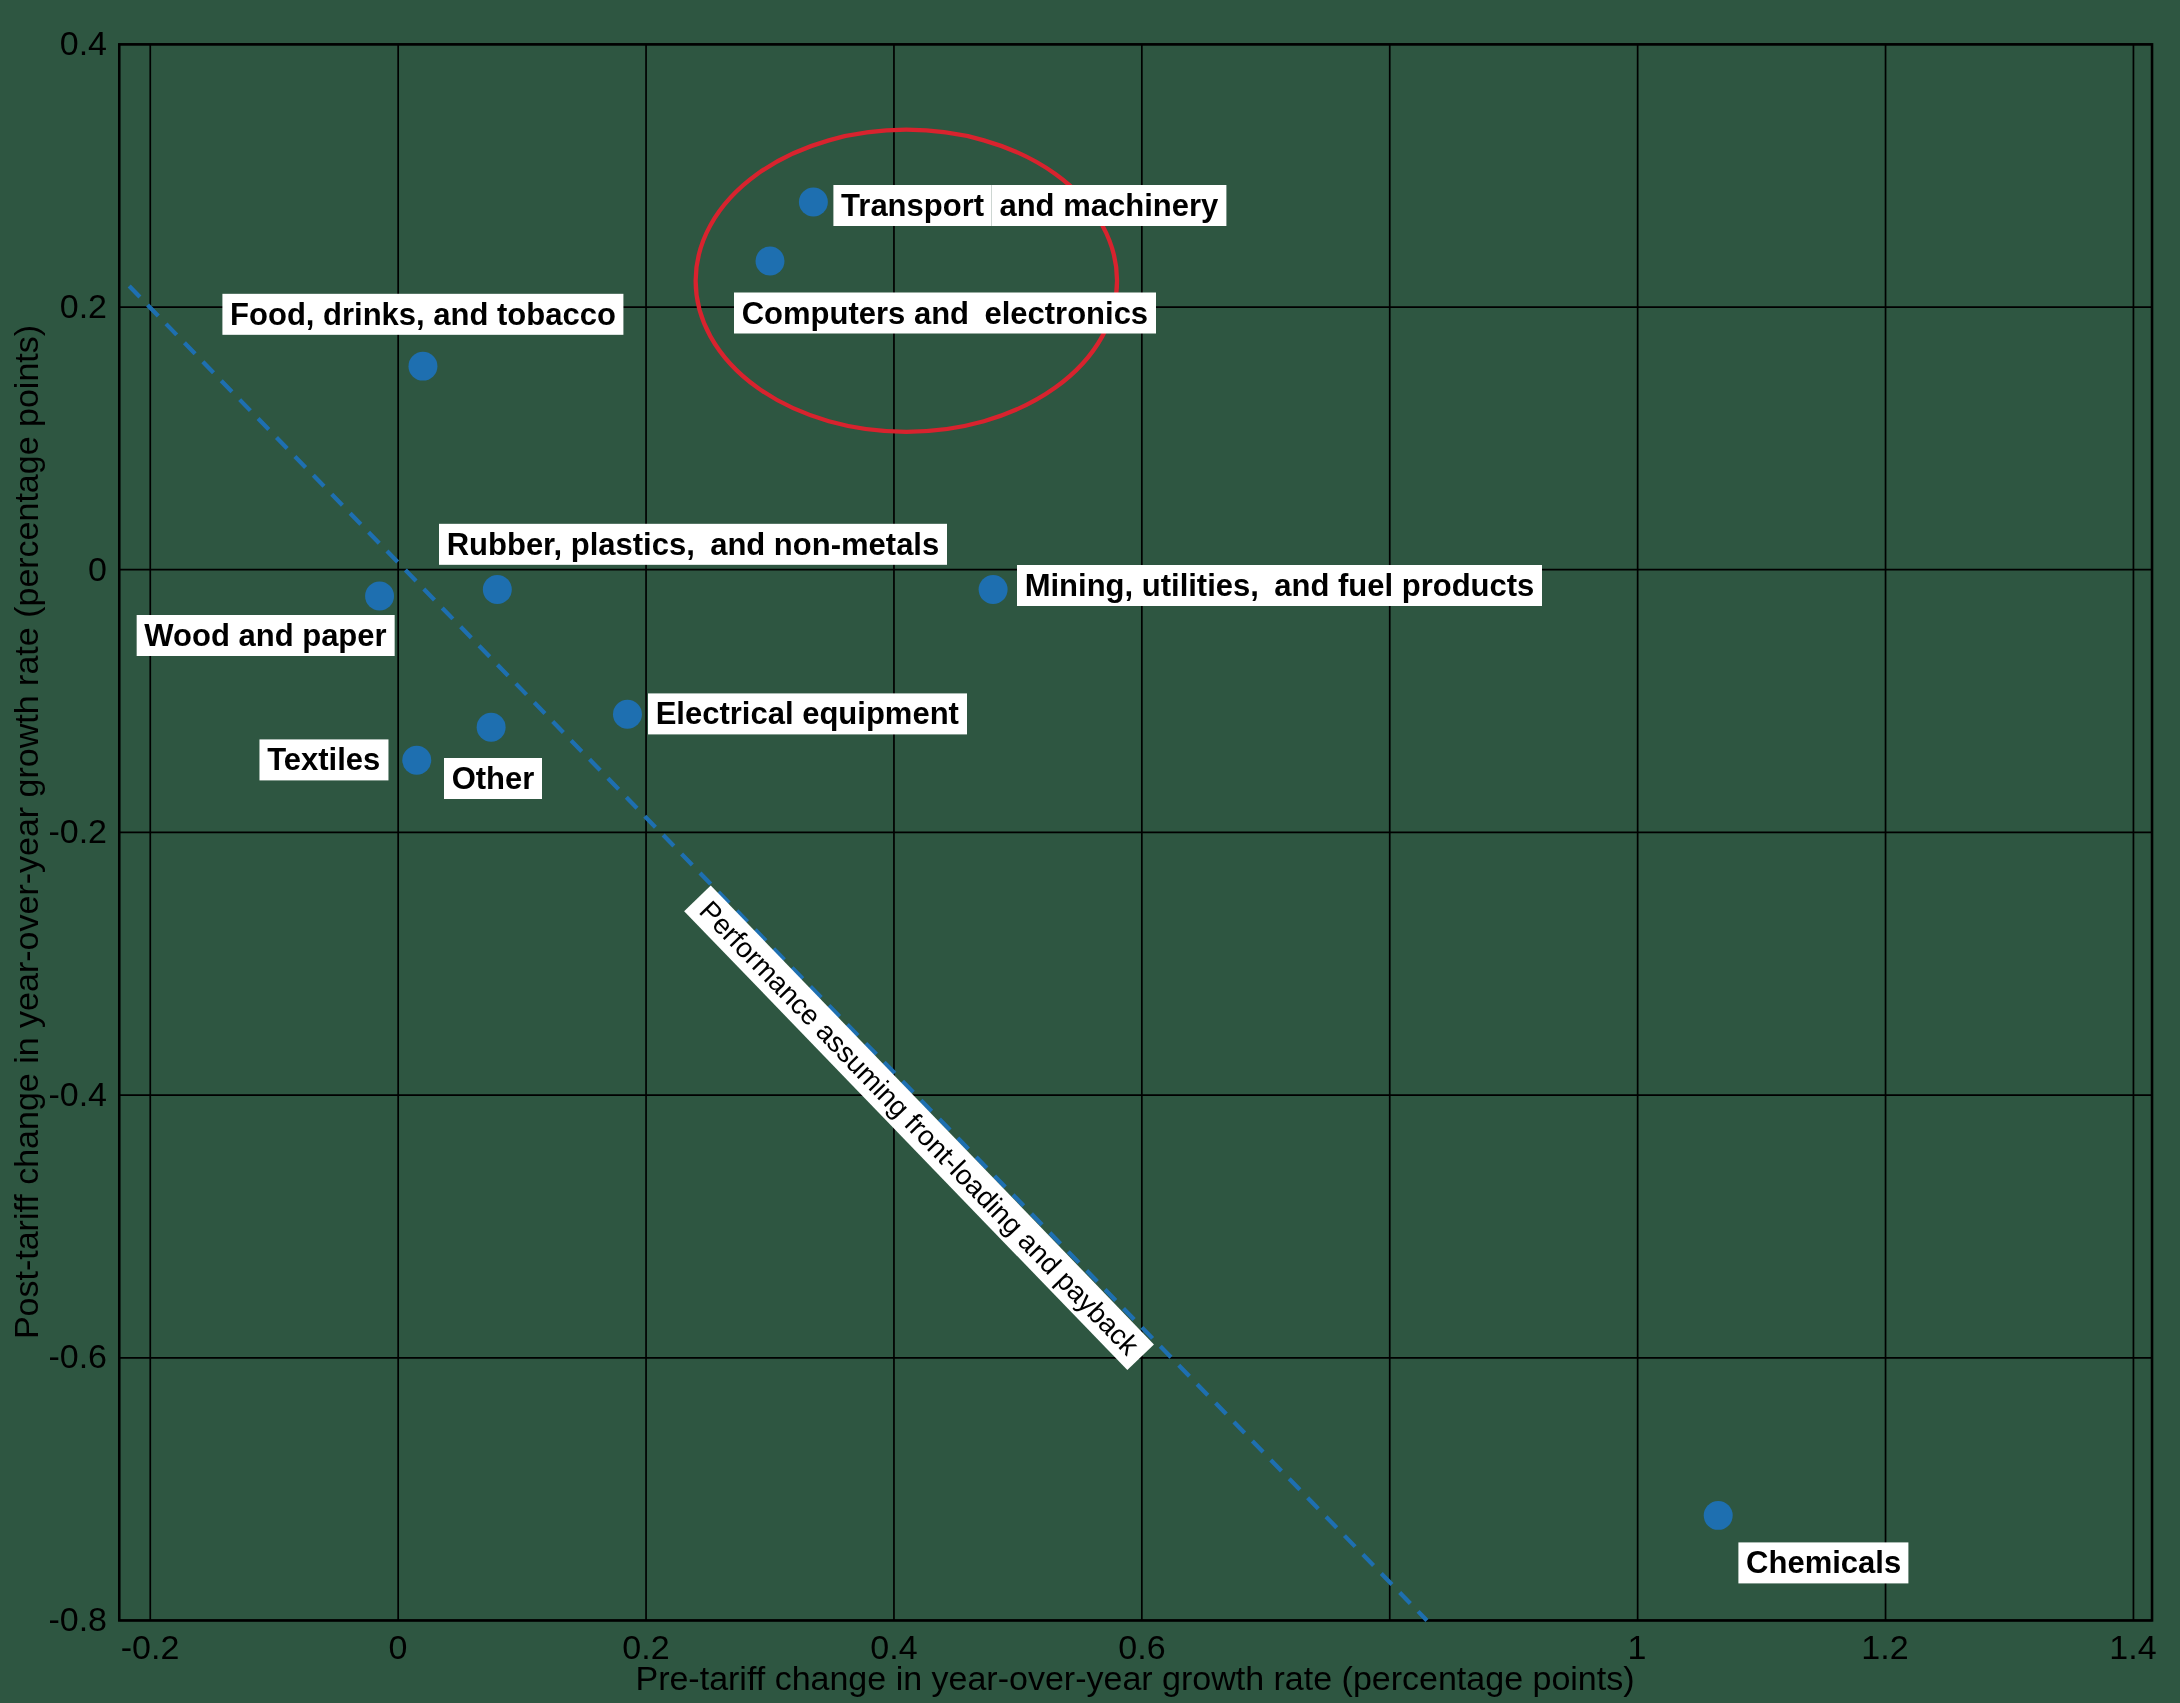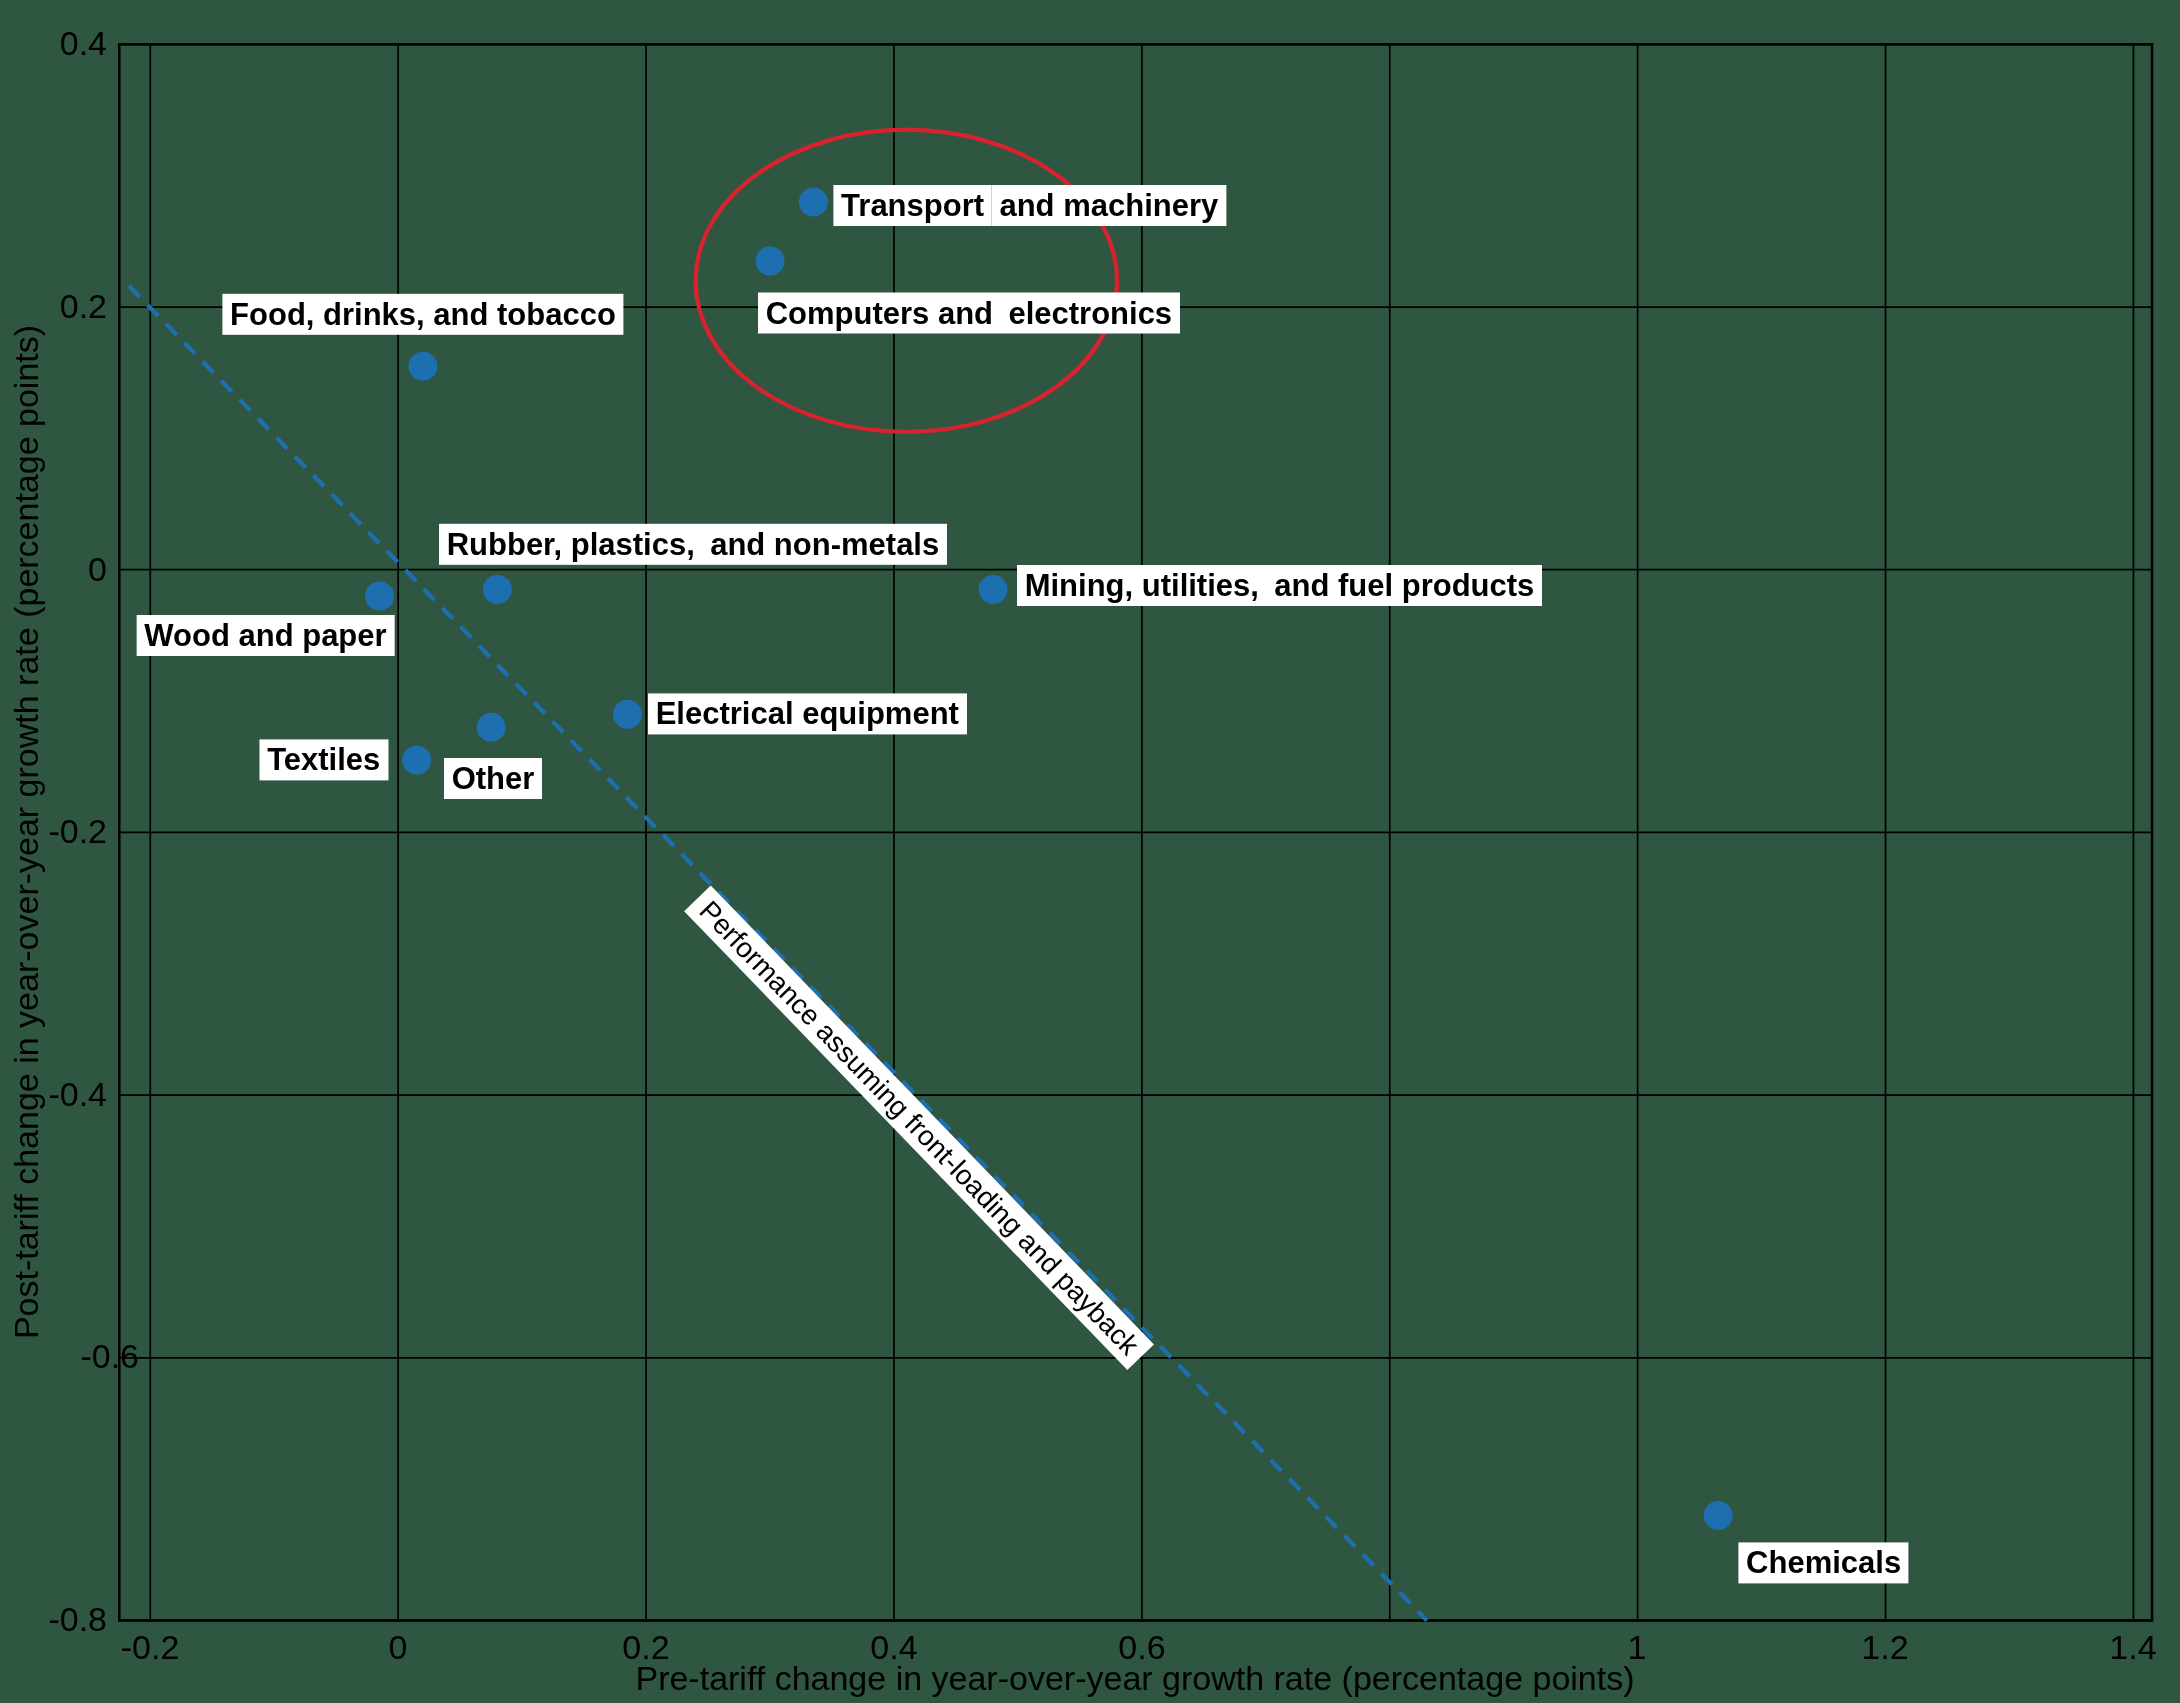--- a/index.html
+++ b/index.html
@@ -62,21 +62,21 @@
       <circle cx="736.5" cy="838.2499999999999" r="17" fill="#1e6fb0"></circle>
       <circle cx="576.4634146341463" cy="853.6666666666666" r="17" fill="#1e6fb0"></circle>
       <circle cx="489.17073170731703" cy="892.2083333333333" r="17" fill="#1e6fb0"></circle>
       <circle cx="2016.792682926829" cy="1778.6666666666665" r="17" fill="#1e6fb0"></circle>
     </svg>
   <div id="labels-layer">
       <div class="pt-label" style="left: 813px; top: 202px; transform: translate(0%, 0%) translate(20.4px, -17px);">
         <span>Transport</span>
         <span>and machinery</span>
       </div>
-      <div class="pt-label" style="left: 770px; top: 261px; transform: translate(0%, 0%) translate(-36px, 31.5px); margin-left: 24px;">
+      <div class="pt-label" style="left: 770px; top: 261px; transform: translate(0%, 0%) translate(-36px, 31.5px);">
         <span>Computers and</span>
         <span>electronics</span>
       </div>
       <div class="pt-label" style="left: 423px; top: 366px; transform: translate(-50%, -100%) translate(0px, -31px); align-items: center;">
         <span>Food, drinks, and tobacco</span>
       </div>
       <div class="pt-label" style="left: 497px; top: 589px; transform: translate(0%, -100%) translate(-58px, -24px);">
         <span>Rubber, plastics,</span>
         <span>and non-metals</span>
       </div>
@@ -107,19 +107,19 @@
       <div class="tick xtick" style="left: 1142px; top: 1630px;">0.6</div>
       <div class="tick xtick" style="left: 1390px; top: 1700px;">0.8</div>
       <div class="tick xtick" style="left: 1637px; top: 1630px;">1</div>
       <div class="tick xtick" style="left: 1885px; top: 1630px;">1.2</div>
       <div class="tick xtick" style="left: 2133px; top: 1630px;">1.4</div>
       <div class="tick ytick" style="left: 107px; top: 44px;">0.4</div>
       <div class="tick ytick" style="left: 107px; top: 307px;">0.2</div>
       <div class="tick ytick" style="left: 107px; top: 570px;">0</div>
       <div class="tick ytick" style="left: 107px; top: 832px;">-0.2</div>
       <div class="tick ytick" style="left: 107px; top: 1095px;">-0.4</div>
-      <div class="tick ytick" style="left: 107px; top: 1357px; margin-left: 32px;">-0.6</div>
+      <div class="tick ytick" style="left: 107px; top: 1357px;">-0.6</div>
       <div class="tick ytick" style="left: 107px; top: 1620px;">-0.8</div>
     </div>
   <div id="x-title" class="axis-title">Pre-tariff change in year-over-year growth rate (percentage points)</div>
   <div id="y-title" class="axis-title">Post-tariff change in year-over-year growth rate (percentage points)</div>
 </div>
 
 
 </body></html>

